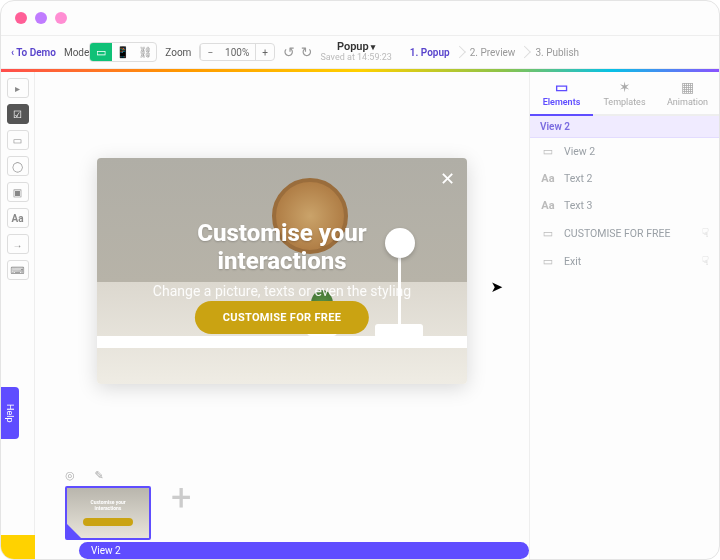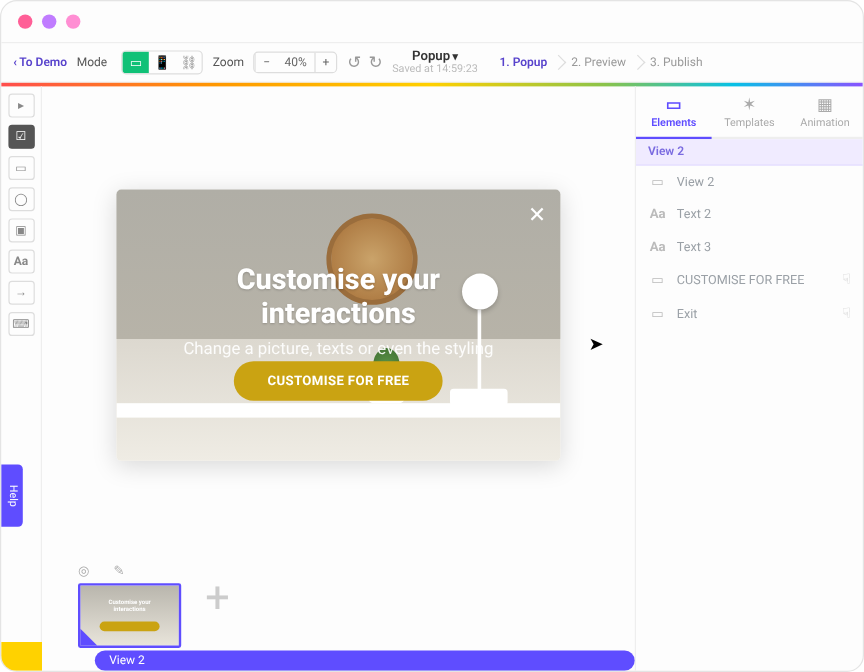--- a/index.html
+++ b/index.html
@@ -11,21 +11,21 @@
   }
   .titlebar { height: 34px; display: flex; align-items: center; padding-left: 14px; gap: 8px; }
   .dot { width: 12px; height: 12px; border-radius: 50%; }
   .d1{background:#ff5f97}.d2{background:#c07cff}.d3{background:#ff8ed3}
   .toolbar {
     height: 34px; border-top:1px solid #eee; border-bottom:1px solid #eee;
     display:flex; align-items:center; padding:0 10px; gap:8px; font-size:10px; color:#555;
   }
   .back-link { color:#5843cc; font-weight:600; cursor:pointer; }
   .chev { color:#5843cc; font-weight:700; margin-right:2px;}
-  .mode-group { display:flex; align-items:center; gap:12px;}
+  .mode-group { display:flex; align-items:center; gap:0;}
   .device-btns { display:flex; border:1px solid #ddd; border-radius:4px; overflow:hidden;}
   .device-btns span{width:22px;height:18px;display:flex;align-items:center;justify-content:center;font-size:11px;color:#888;}
   .device-btns span.active{background:#10c177;color:#fff;}
   .zoom-box { display:flex;align-items:center;border:1px solid #ddd;border-radius:4px;overflow:hidden;height:18px;}
   .zoom-box span{padding:0 6px;font-size:10px;color:#666;display:flex;align-items:center;height:100%;}
   .zoom-box .zbtn{border-left:1px solid #ddd;}
   .undo-redo{display:flex;gap:6px;color:#999;font-size:14px;}
   .center-info{display:flex;flex-direction:column;align-items:center;line-height:1.1;text-align:right;}
   .center-info .top{color:#333;font-size:11px;font-weight:600;}
   .center-info .top .caret{font-size:9px;margin-left:2px;}
@@ -100,21 +100,21 @@
       <div class="device-btns">
         <span class="active">▭</span>
         <span>📱</span>
         <span>⛓</span>
       </div>
     </div>
 
     <span>Zoom</span>
     <div class="zoom-box">
       <span class="zbtn">−</span>
-      <span>40%</span>
+      <span>100%</span>
       <span class="zbtn">+</span>
     </div>
 
     <div class="undo-redo">
       <span>↺</span>
       <span>↻</span>
     </div>
 
     <div class="center-info">
       <span class="top"><span>Popup</span><span class="caret">▾</span></span>

